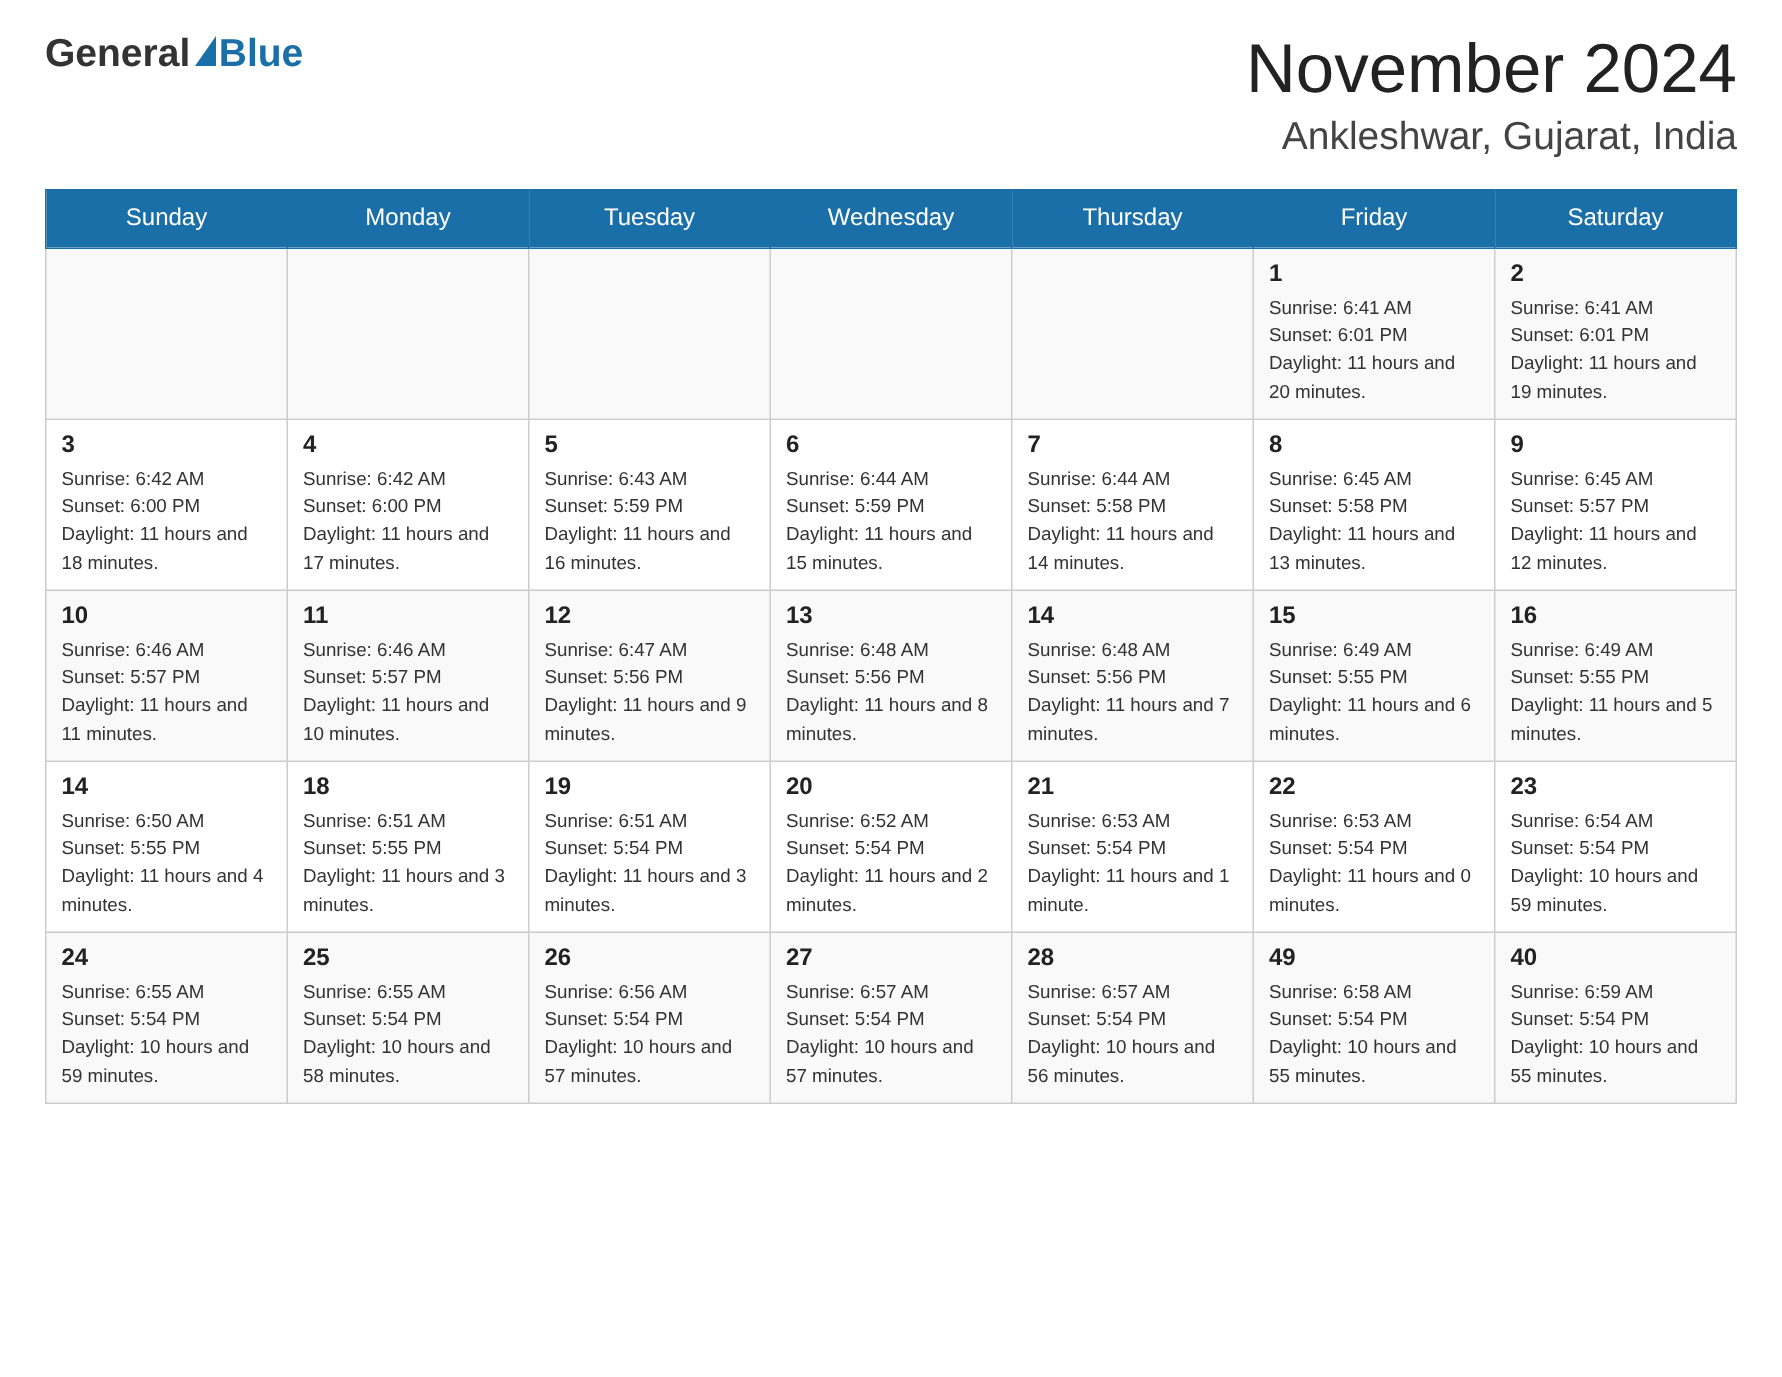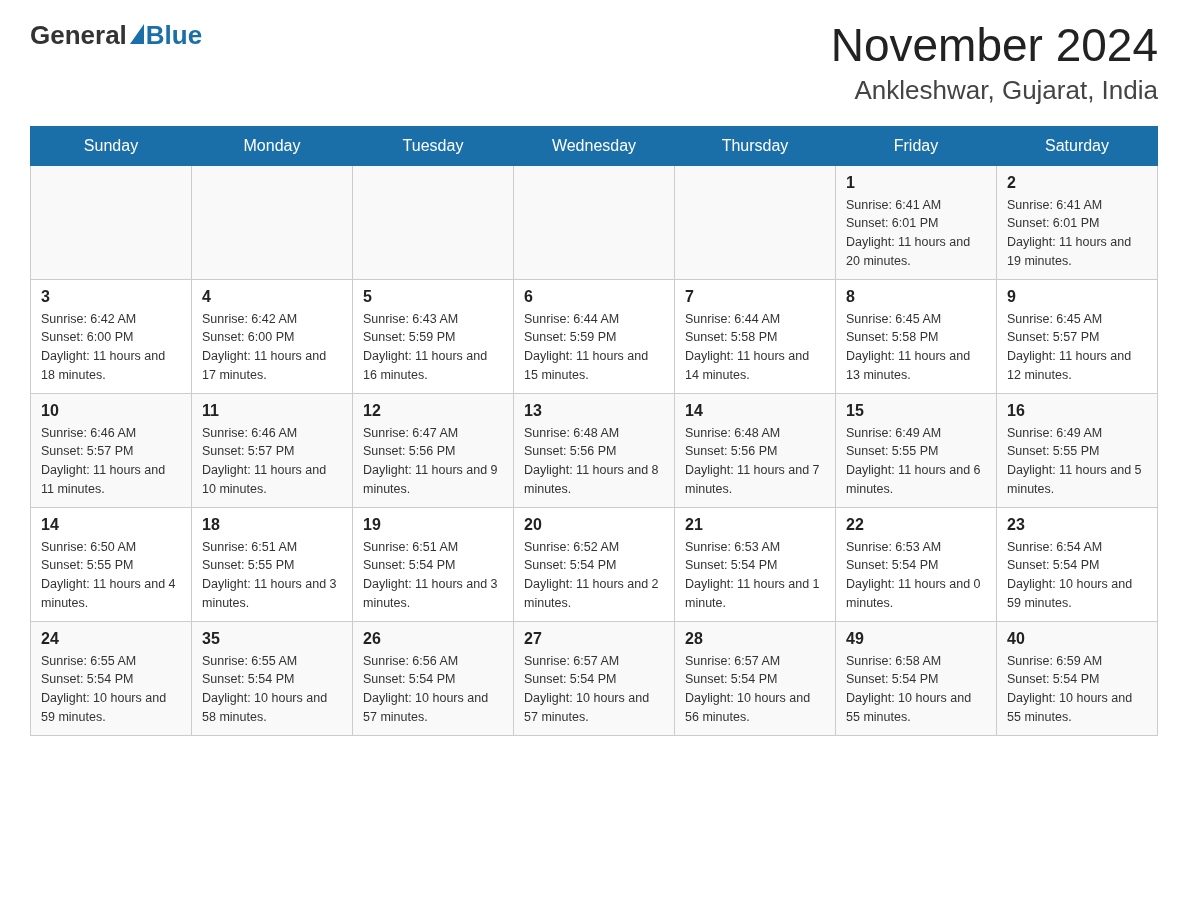--- a/index.html
+++ b/index.html
@@ -236,21 +236,21 @@
           <div class="day-number">23</div>
           <div class="day-info">Sunrise: 6:54 AM<br>Sunset: 5:54 PM<br>Daylight: 10 hours and 59 minutes.</div>
         </td>
       </tr>
       <tr class="row-odd">
         <td>
           <div class="day-number">24</div>
           <div class="day-info">Sunrise: 6:55 AM<br>Sunset: 5:54 PM<br>Daylight: 10 hours and 59 minutes.</div>
         </td>
         <td>
-          <div class="day-number">35</div>
+          <div class="day-number">25</div>
           <div class="day-info">Sunrise: 6:55 AM<br>Sunset: 5:54 PM<br>Daylight: 10 hours and 58 minutes.</div>
         </td>
         <td>
           <div class="day-number">26</div>
           <div class="day-info">Sunrise: 6:56 AM<br>Sunset: 5:54 PM<br>Daylight: 10 hours and 57 minutes.</div>
         </td>
         <td>
           <div class="day-number">27</div>
           <div class="day-info">Sunrise: 6:57 AM<br>Sunset: 5:54 PM<br>Daylight: 10 hours and 57 minutes.</div>
         </td>

